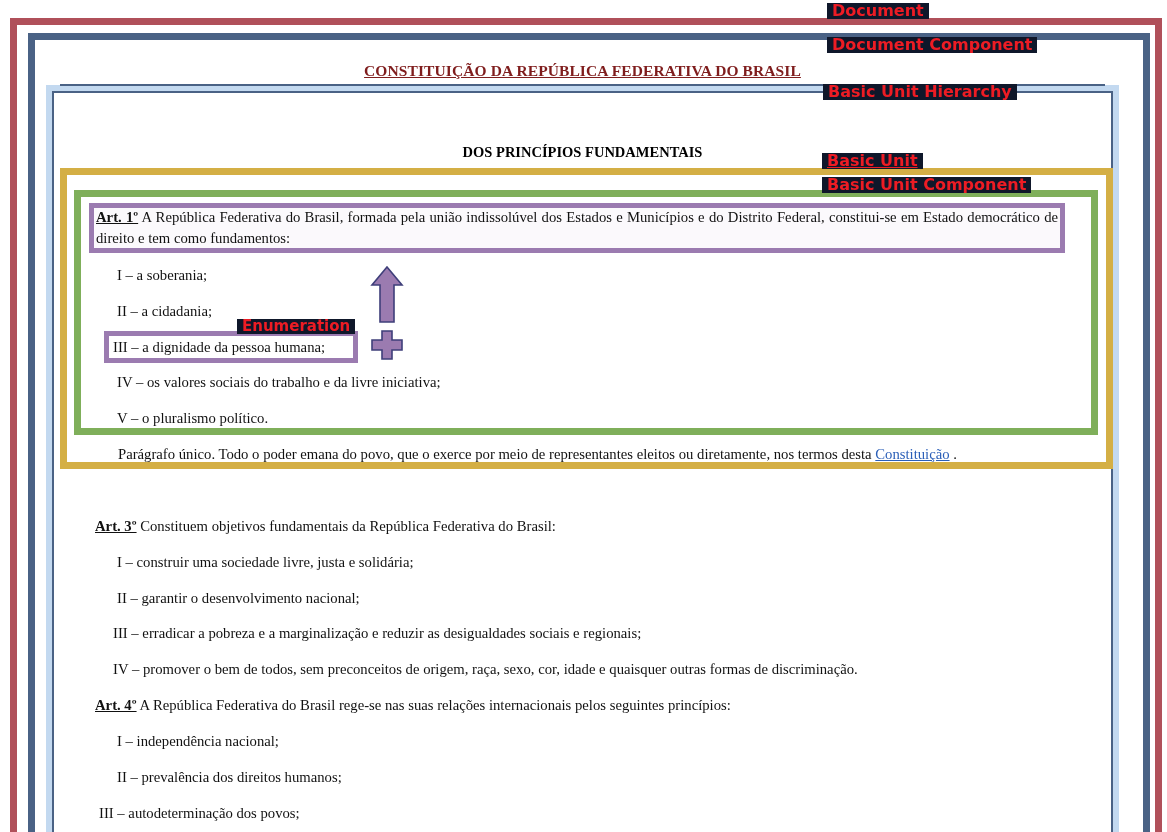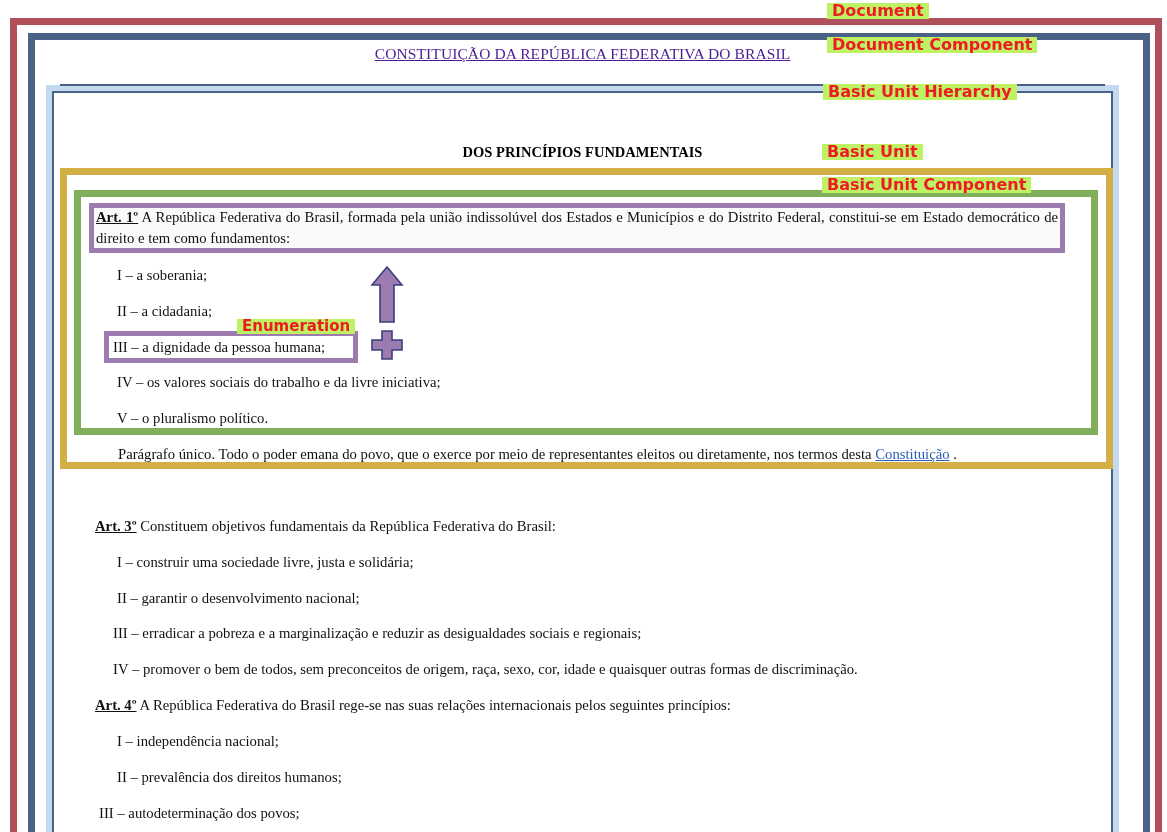--- a/index.html
+++ b/index.html
@@ -59,38 +59,38 @@
   }
 
   
   .anno {
     position: absolute;
     color: #ED1C24;
     font-family: "DejaVu Sans", "Liberation Sans", sans-serif;
     font-size: 16px;
     font-weight: 600;
     white-space: nowrap;
-    background: #bef264;
+    background: #0f172a;
     padding: 0 5px;
     line-height: 1;
   }
   #anno-document        { left: 827px; top: 3px; }
   #anno-doccomponent    { left: 827px; top: 37px; }
   #anno-hierarchy       { left: 823px; top: 84px; }
-  #anno-basicunit       { left: 822px; top: 144px; }
+  #anno-basicunit       { left: 822px; top: 153px; text-decoration: underline; }
   #anno-basicunitcomp   { left: 822px; top: 177px; }
   #anno-enumeration     { left: 237px; top: 319px; font-size: 15px; }
 
   
   .doc-title {
-    position: absolute; left: 60px; top: 45px; width: 1045px;
+    position: absolute; left: 60px; top: 62px; width: 1045px;
     text-align: center;
     font-family: "Liberation Serif", "DejaVu Serif", serif;
-    font-weight: normal; font-size: 15.5px; letter-spacing: .1px;
-    color: #4c1d95; text-decoration: underline;
+    font-weight: bold; font-size: 15.5px; letter-spacing: .1px;
+    color: #7f1d1d; text-decoration: underline;
   }
   .rule-blue {
     position: absolute; left: 60px; width: 1045px; height: 2px;
     background: #4A6285;
   }
   #rule1 { top: 84px; }
 
   .titulo {
     position: absolute; left: 60px; top: 108px; width: 1045px;
     text-align: center; font-weight: bold; font-size: 15.5px;

